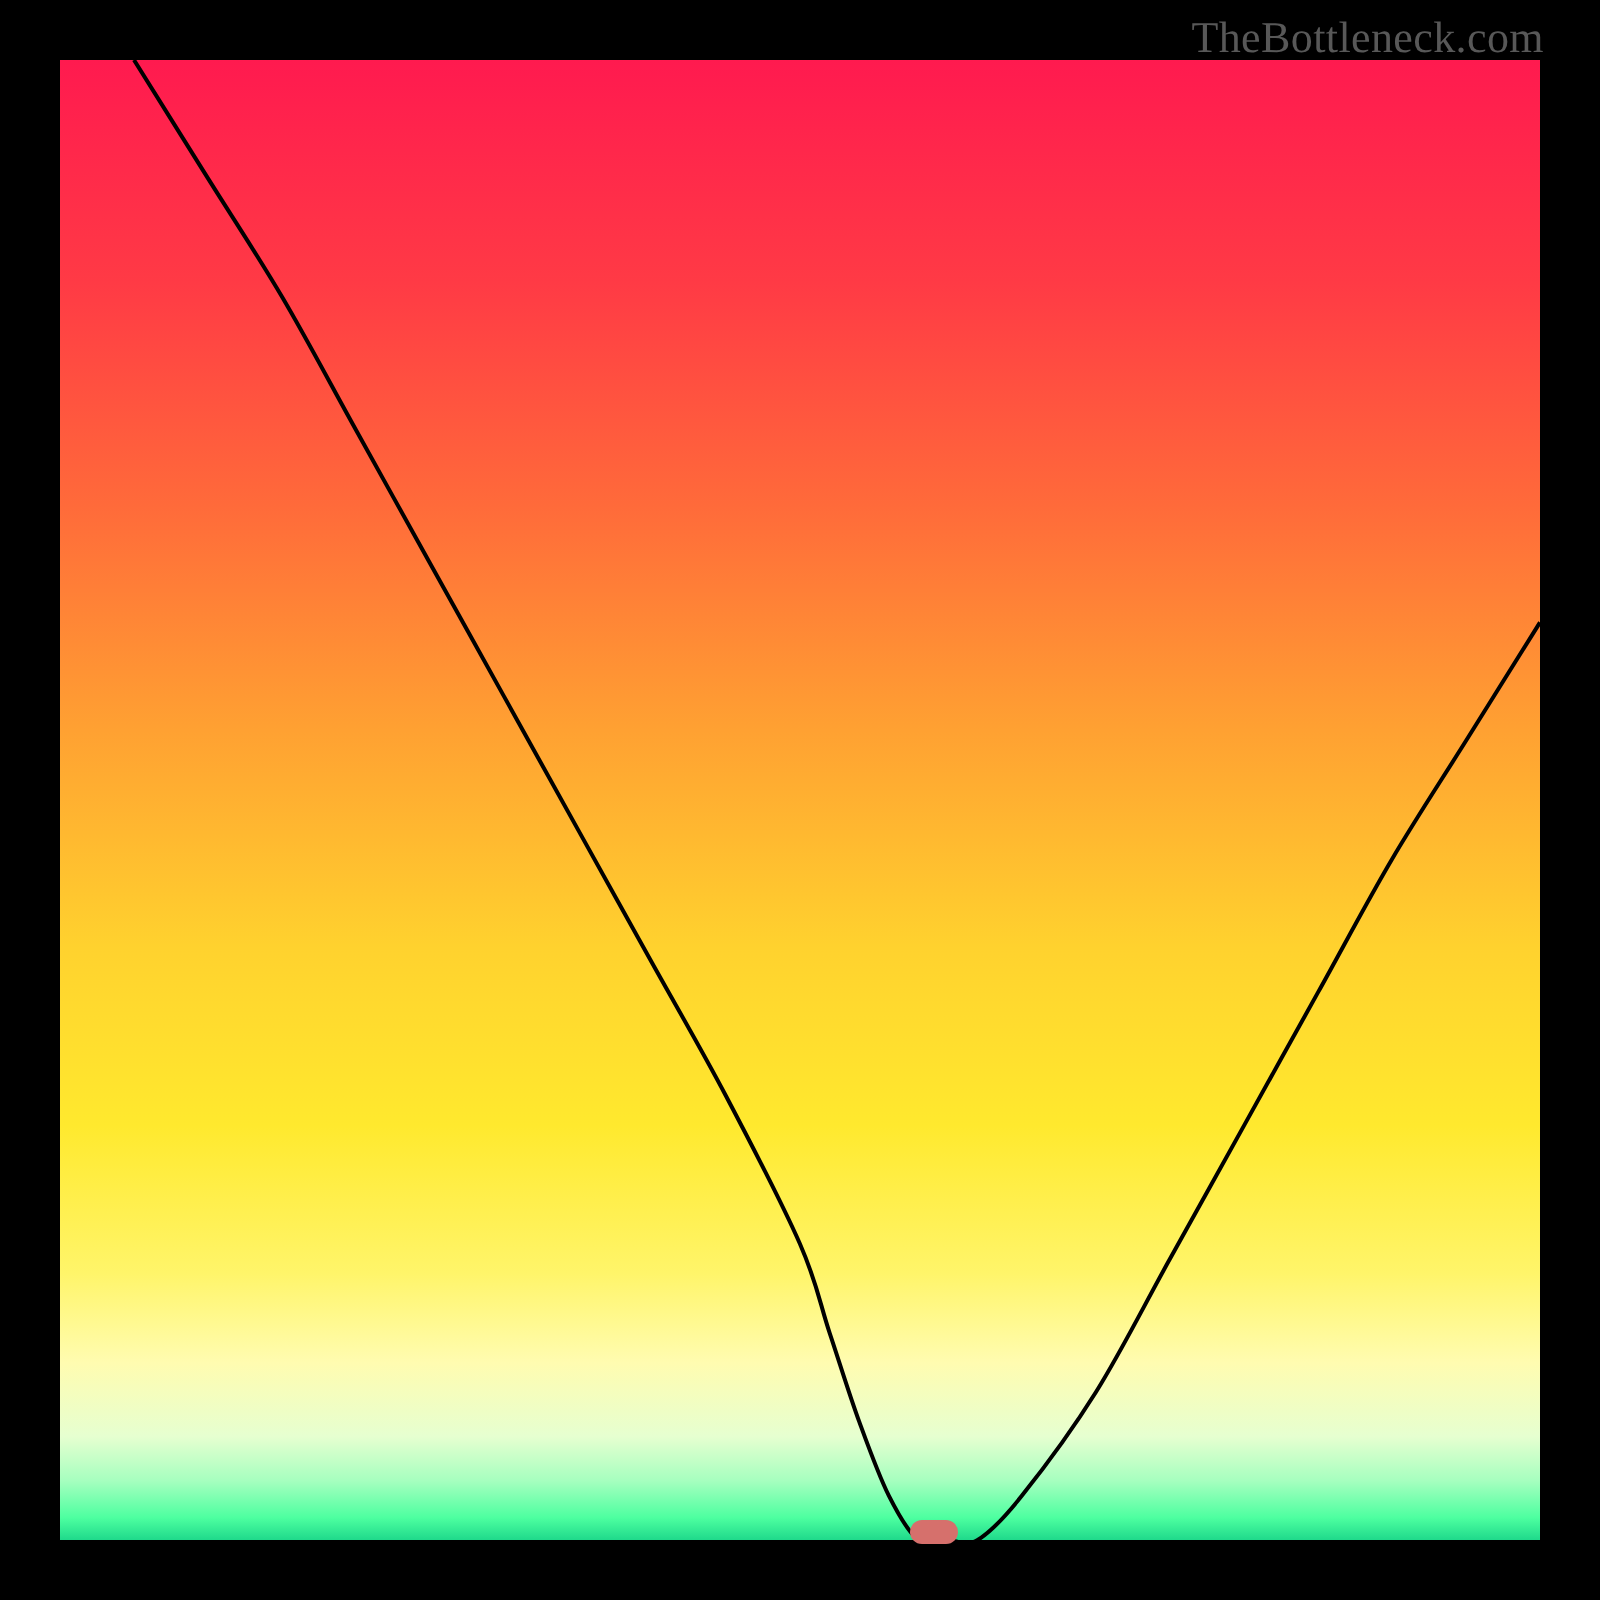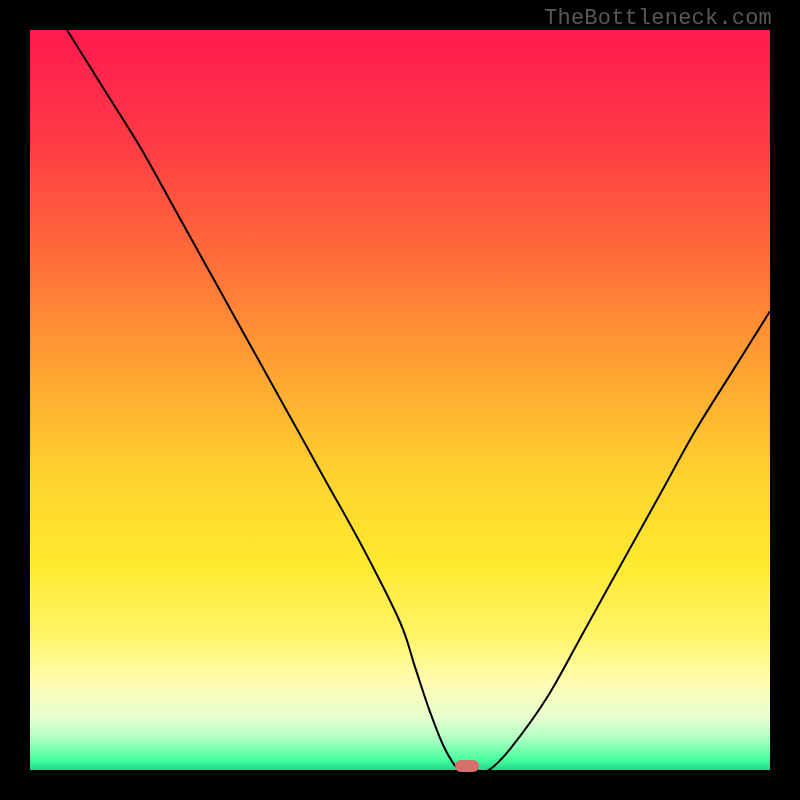--- a/index.html
+++ b/index.html
@@ -35,21 +35,21 @@
     left: 0;
     top: 0;
     width: 100%;
     height: 100%;
   }
   .watermark {
     position: absolute;
     top: 6px;
     right: 28px;
     color: #585858;
-    font-family: Liberation Mono, monospace;
+    font-family: Liberation Serif, serif;
     font-size: 22px;
     letter-spacing: 0.2px;
   }
   .marker {
     position: absolute;
     width: 24px;
     height: 12px;
     border-radius: 6px;
     transform: translate(-50%, -50%);
   }

